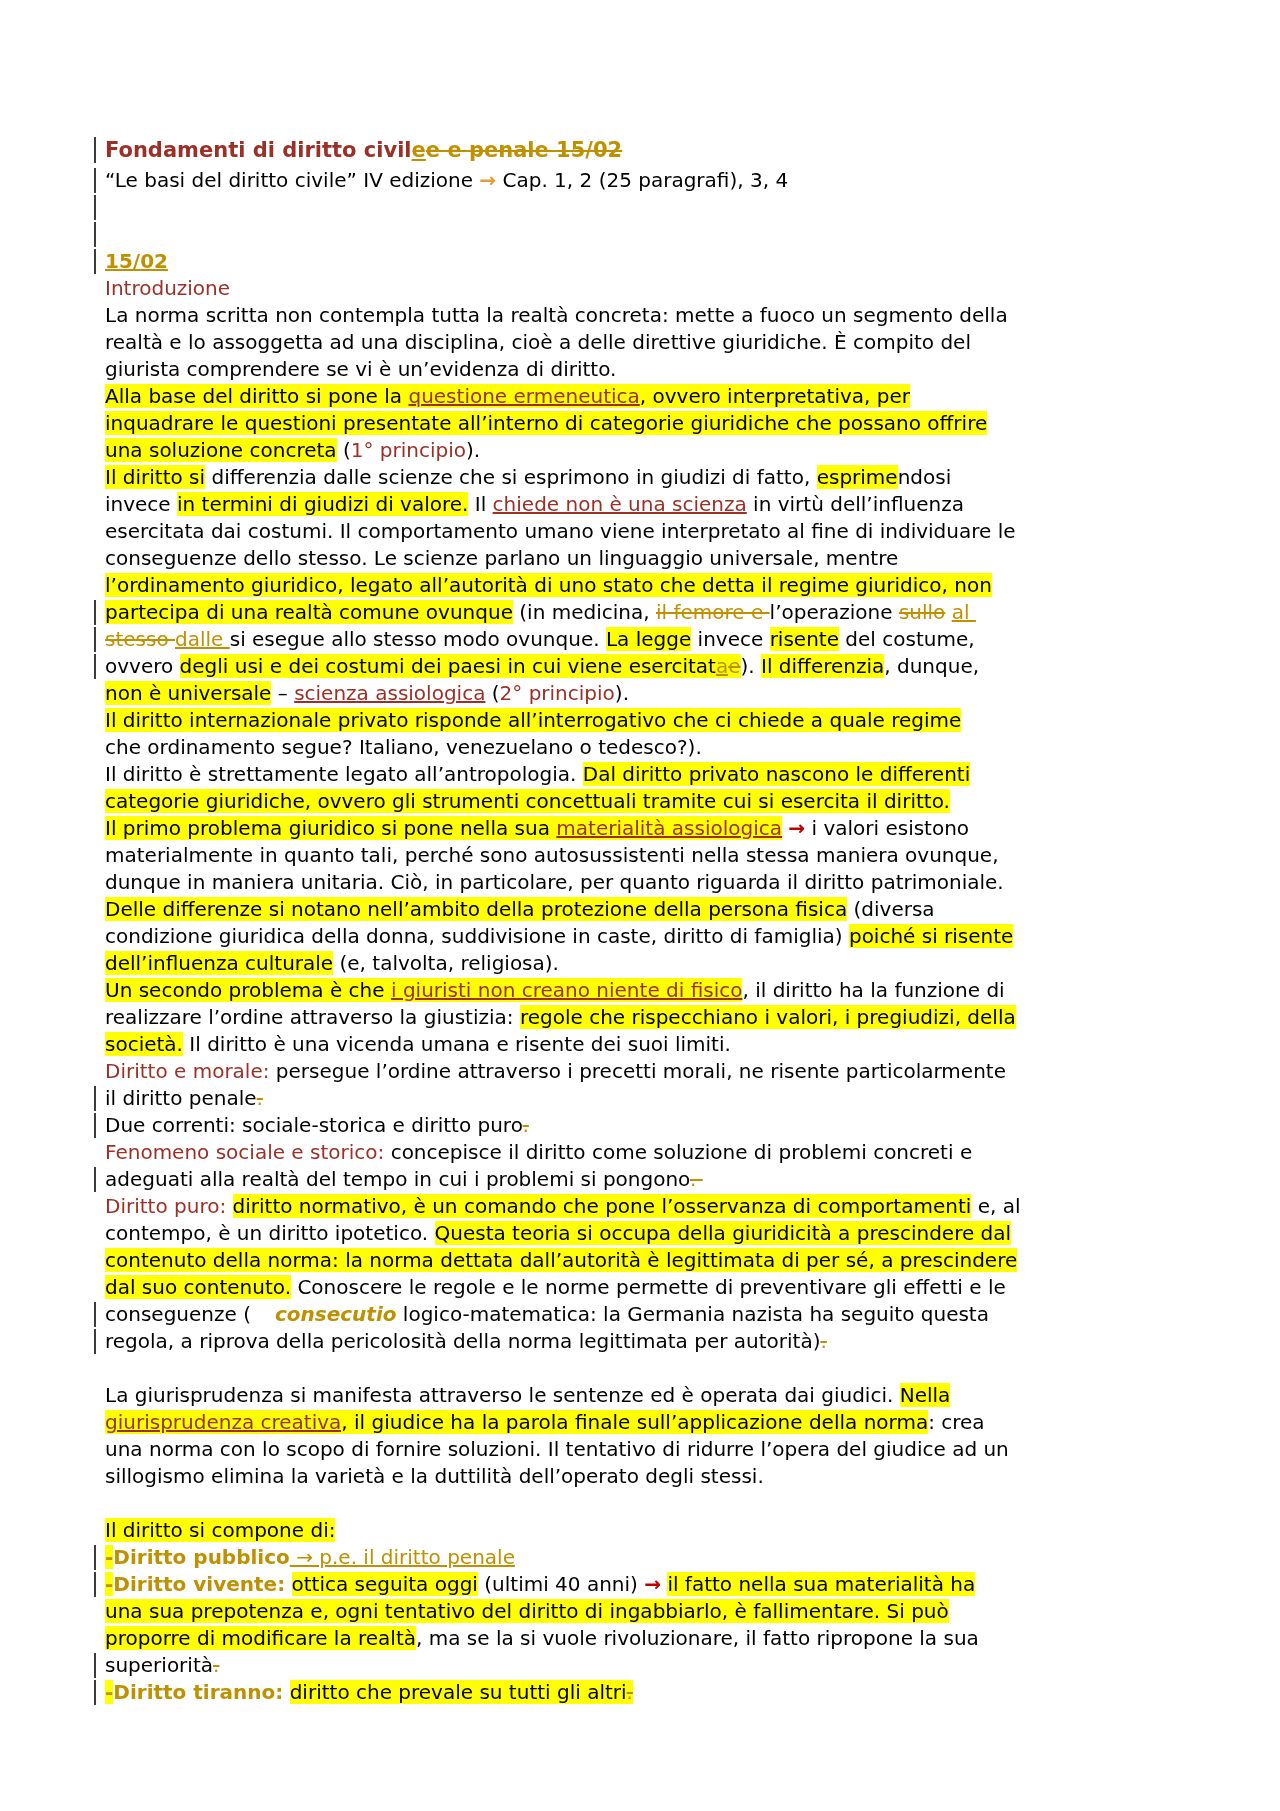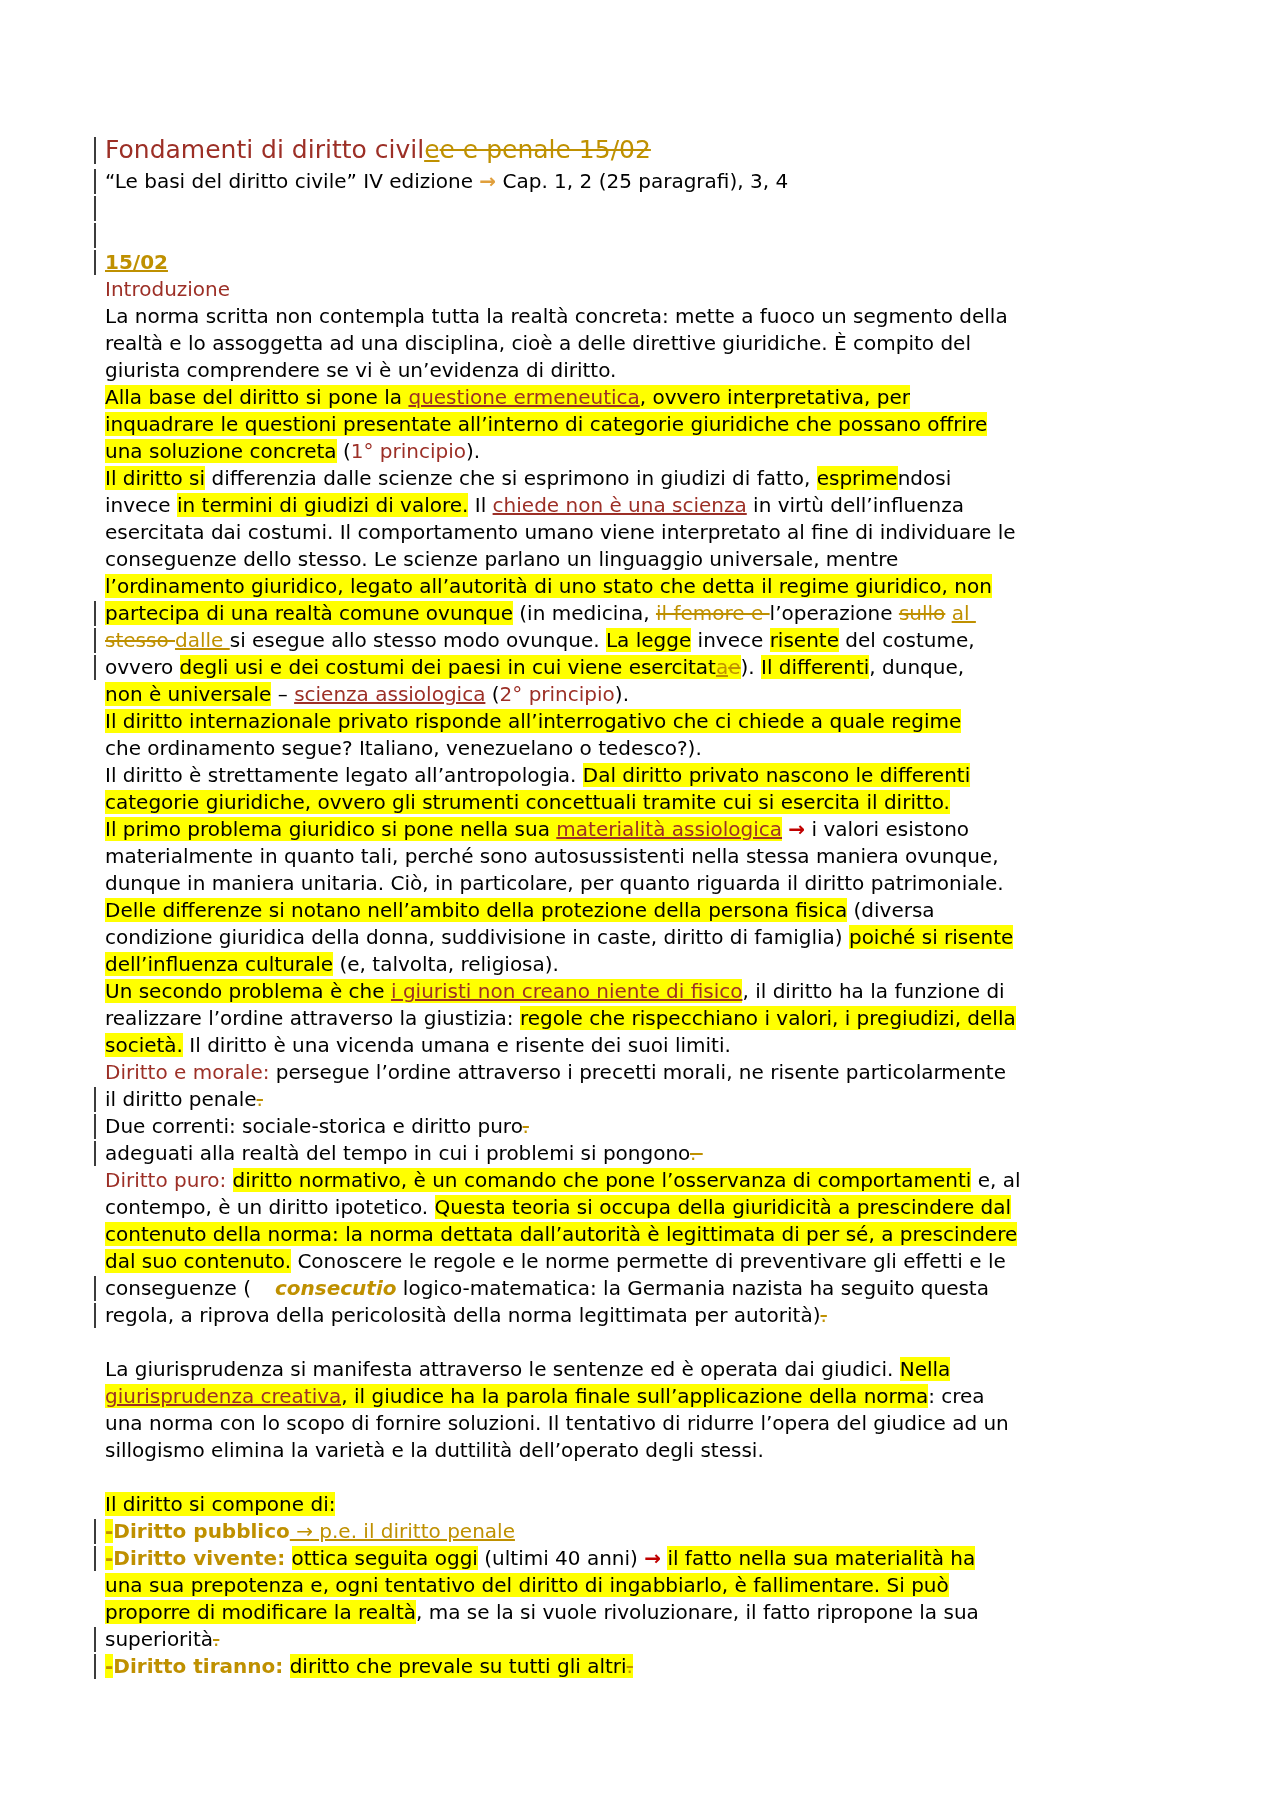--- a/index.html
+++ b/index.html
@@ -16,21 +16,21 @@
     font-size:20px; line-height:27px;
   }
   .line { position:relative; white-space:pre; min-height:27px; }
   .line.changed::before {
     content:""; position:absolute; left:-11px; top:1px; bottom:1px;
     width:2px; background:#3c3c3c;
   }
   .title-line { line-height:34px; min-height:34px; }
   .title-line.changed::before { top:4px; bottom:4px; }
   
-  .ttl  { font-size:25px; font-weight:normal; }
+  .ttl  { font-size:21px; font-weight:bold; }
   .hl   { background:#ffff00; }
   .red  { color:#9c2f26; }
   .gold { color:#bf9000; }
   .agold{ color:#e09f3c; }
   .ared { color:#c00000; }
   .b    { font-weight:bold; }
   .i    { font-style:italic;margin-left:24px; }
   .u    { text-decoration:underline; }
   .st   { text-decoration:line-through; }
 </style>
@@ -51,38 +51,39 @@
       <div class="line"><span class="hl">Alla base del diritto si pone la </span><span class="hl red u">questione ermeneutica</span><span class="hl">, ovvero interpretativa, per</span></div>
       <div class="line"><span class="hl">inquadrare le questioni presentate all’interno di categorie giuridiche che possano offrire</span></div>
       <div class="line"><span class="hl">una soluzione concreta</span><span> (</span><span class="red">1° principio</span><span>).</span></div>
       <div class="line"><span class="hl">Il diritto si</span><span> differenzia dalle scienze che si esprimono in giudizi di fatto, </span><span class="hl">esprime</span><span>ndosi</span></div>
       <div class="line"><span>invece </span><span class="hl">in termini di giudizi di valore.</span><span> Il </span><span class="red u">chiede non è una scienza</span><span> in virtù dell’influenza</span></div>
       <div class="line"><span>esercitata dai costumi. Il comportamento umano viene interpretato al fine di individuare le</span></div>
       <div class="line"><span>conseguenze dello stesso. Le scienze parlano un linguaggio universale, mentre</span></div>
       <div class="line"><span class="hl">l’ordinamento giuridico, legato all’autorità di uno stato che detta il regime giuridico, non</span></div>
       <div class="line changed"><span class="hl">partecipa di una realtà comune ovunque</span><span> (in medicina, </span><span class="gold st">il femore e </span><span>l’operazione </span><span class="gold st">sullo</span><span> </span><span class="gold u">al </span></div>
       <div class="line changed"><span class="gold st">stesso </span><span class="gold u">dalle </span><span>si esegue allo stesso modo ovunque. </span><span class="hl">La legge</span><span> invece </span><span class="hl">risente</span><span> del costume,</span></div>
-      <div class="line changed"><span>ovvero </span><span class="hl">degli usi e dei costumi dei paesi in cui viene esercitat</span><span class="hl gold u">a</span><span class="hl gold st">e</span><span>). </span><span class="hl">Il differenti</span><span>, dunque,</span></div>
+      <div class="line changed"><span>ovvero </span><span class="hl">degli usi e dei costumi dei paesi in cui viene esercitat</span><span class="hl gold u">a</span><span class="hl gold st">e</span><span>). </span><span class="hl">Il differenzia</span><span>, dunque,</span></div>
       <div class="line"><span class="hl">non è universale</span><span> – </span><span class="red u">scienza assiologica</span><span> (</span><span class="red">2° principio</span><span>).</span></div>
       <div class="line"><span class="hl">Il diritto internazionale privato risponde all’interrogativo che ci chiede a quale regime</span></div>
       <div class="line"><span>che ordinamento segue? Italiano, venezuelano o tedesco?).</span></div>
       <div class="line"><span>Il diritto è strettamente legato all’antropologia. </span><span class="hl">Dal diritto privato nascono le differenti</span></div>
       <div class="line"><span class="hl">categorie giuridiche, ovvero gli strumenti concettuali tramite cui si esercita il diritto.</span></div>
       <div class="line"><span class="hl">Il primo problema giuridico si pone nella sua </span><span class="hl red u">materialità assiologica</span><span> </span><span class="ared b">→</span><span> i valori esistono</span></div>
       <div class="line"><span>materialmente in quanto tali, perché sono autosussistenti nella stessa maniera ovunque,</span></div>
       <div class="line"><span>dunque in maniera unitaria. Ciò, in particolare, per quanto riguarda il diritto patrimoniale.</span></div>
       <div class="line"><span class="hl">Delle differenze si notano nell’ambito della protezione della persona fisica</span><span> (diversa</span></div>
       <div class="line"><span>condizione giuridica della donna, suddivisione in caste, diritto di famiglia) </span><span class="hl">poiché si risente</span></div>
       <div class="line"><span class="hl">dell’influenza culturale</span><span> (e, talvolta, religiosa).</span></div>
       <div class="line"><span class="hl">Un secondo problema è che </span><span class="hl red u">i giuristi non creano niente di fisico</span><span>, il diritto ha la funzione di</span></div>
       <div class="line"><span>realizzare l’ordine attraverso la giustizia: </span><span class="hl">regole che rispecchiano i valori, i pregiudizi, della</span></div>
       <div class="line"><span class="hl">società.</span><span> Il diritto è una vicenda umana e risente dei suoi limiti.</span></div>
       <div class="line"><span class="red">Diritto e morale:</span><span> persegue l’ordine attraverso i precetti morali, ne risente particolarmente</span></div>
       <div class="line changed"><span>il diritto penale</span><span class="gold st">.</span></div>
       <div class="line changed"><span>Due correnti: sociale-storica e diritto puro</span><span class="gold st">.</span></div>
+      <div class="line"><span class="red">Fenomeno sociale e storico:</span><span> concepisce il diritto come soluzione di problemi concreti e</span></div>
       <div class="line changed"><span>adeguati alla realtà del tempo in cui i problemi si pongono</span><span class="gold st">. </span></div>
       <div class="line"><span class="red">Diritto puro:</span><span> </span><span class="hl">diritto normativo, è un comando che pone l’osservanza di comportamenti</span><span> e, al</span></div>
       <div class="line"><span>contempo, è un diritto ipotetico. </span><span class="hl">Questa teoria si occupa della giuridicità a prescindere dal</span></div>
       <div class="line"><span class="hl">contenuto della norma: la norma dettata dall’autorità è legittimata di per sé, a prescindere</span></div>
       <div class="line"><span class="hl">dal suo contenuto.</span><span> Conoscere le regole e le norme permette di preventivare gli effetti e le</span></div>
       <div class="line changed"><span>conseguenze (</span><span class="gold b i">consecutio</span><span> logico-matematica: la Germania nazista ha seguito questa</span></div>
       <div class="line changed"><span>regola, a riprova della pericolosità della norma legittimata per autorità)</span><span class="gold st">.</span></div>
       <div class="line"></div>
       <div class="line"><span>La giurisprudenza si manifesta attraverso le sentenze ed è operata dai giudici. </span><span class="hl">Nella</span></div>
       <div class="line"><span class="hl red u">giurisprudenza creativa</span><span class="hl">, il giudice ha la parola finale sull’applicazione della norma</span><span>: crea</span></div>

